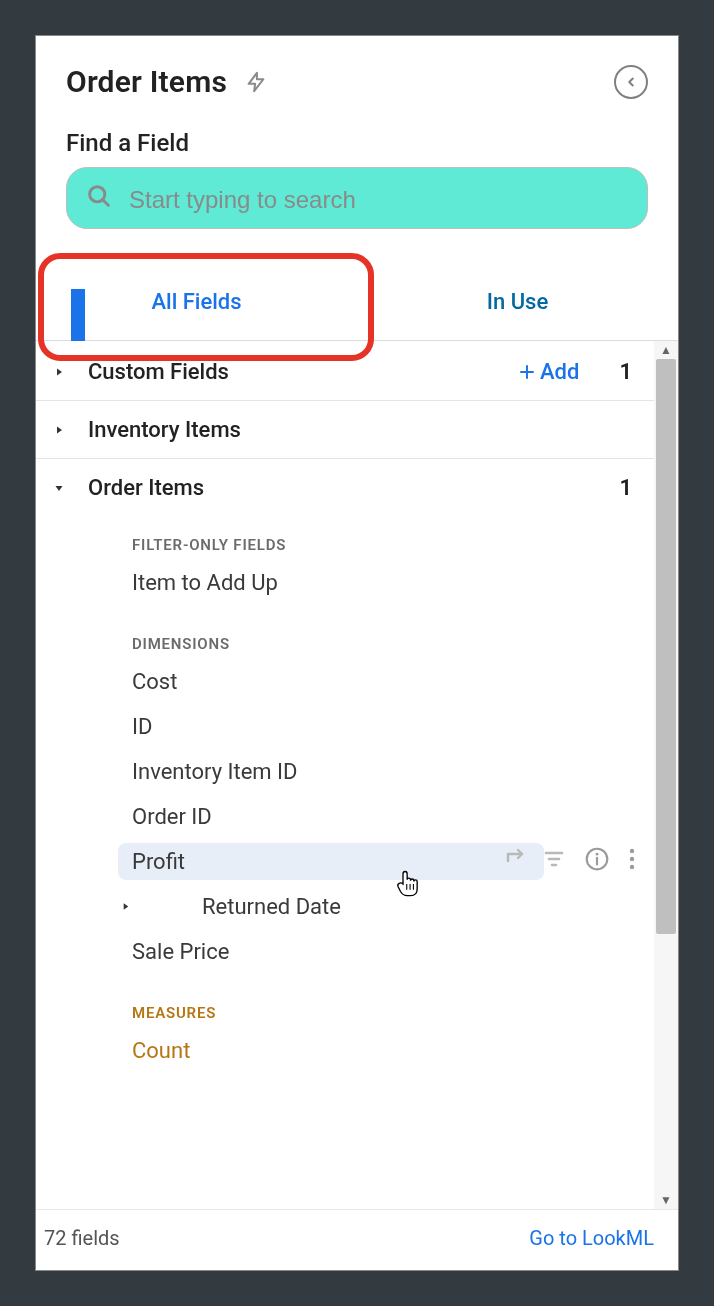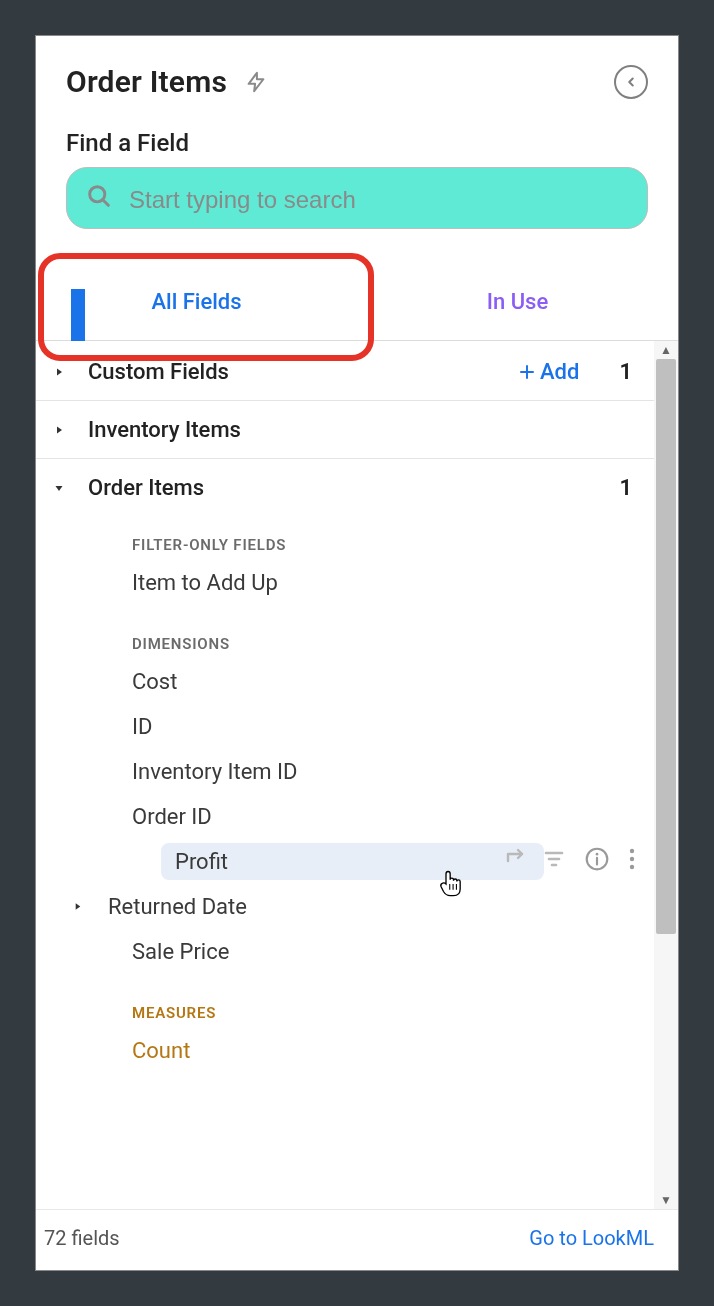--- a/index.html
+++ b/index.html
@@ -71,21 +71,21 @@
       border-bottom: 1px solid #dcdcdc;
       margin-top: 20px;
       position: relative;
     }
     .tab {
       flex: 1;
       text-align: center;
       padding: 26px 0;
       font-size: 22px;
       font-weight: 500;
-      color: #8b5cf6;
+      color: #0369a1;
       cursor: pointer;
     }
     .tab.active { color: #1a73e8; }
     .tab.active-underline {
       position: absolute;
       height: 3px;
       width: 14px;
       left: 35px;
       bottom: -1px;
       background: #1a73e8;
@@ -150,21 +150,21 @@
 
     .field-row {
       display: flex;
       align-items: center;
       padding: 10px 20px 10px 96px;
       font-size: 22px;
       color: #3a3a3a;
       cursor: pointer;
       position: relative;
     }
-    .field-row.with-caret { padding-left: 36px; }
+    .field-row.with-caret { padding-left: 84px; gap: 46px; }
     .field-row.with-caret .caret-small { width: 18px; margin-right: 18px; display:inline-flex; }
     .field-row.hovered {
       background: transparent;
     }
     .field-row.hovered .pill {
       background: #e8eef7;
       border-radius: 8px;
     }
     .pill {
       position: absolute;
@@ -293,21 +293,21 @@
       <div class="field-row">
           <span class="label">ID</span>
         </div>
       <div class="field-row">
           <span class="label">Inventory Item ID</span>
         </div>
       <div class="field-row">
           <span class="label">Order ID</span>
         </div>
 
-      <div class="field-row hovered" style="position:relative;margin-left:43px;">
+      <div class="field-row hovered" style="position:relative;">
         <div class="pill"></div>
         <span class="label">Profit</span>
         <div class="row-actions">
           <span class="inpill" style="margin-right:-4px;">
             <svg width="24" height="24" viewBox="0 0 24 24" fill="none" stroke="#b9b9b9" stroke-width="2.4" stroke-linecap="round" stroke-linejoin="round">
                 <path d="M4 14 L4 7 L18 7"></path>
                 <path d="M14 3 L18 7 L14 11"></path>
               </svg>
           </span>
           <span class="inpill">

